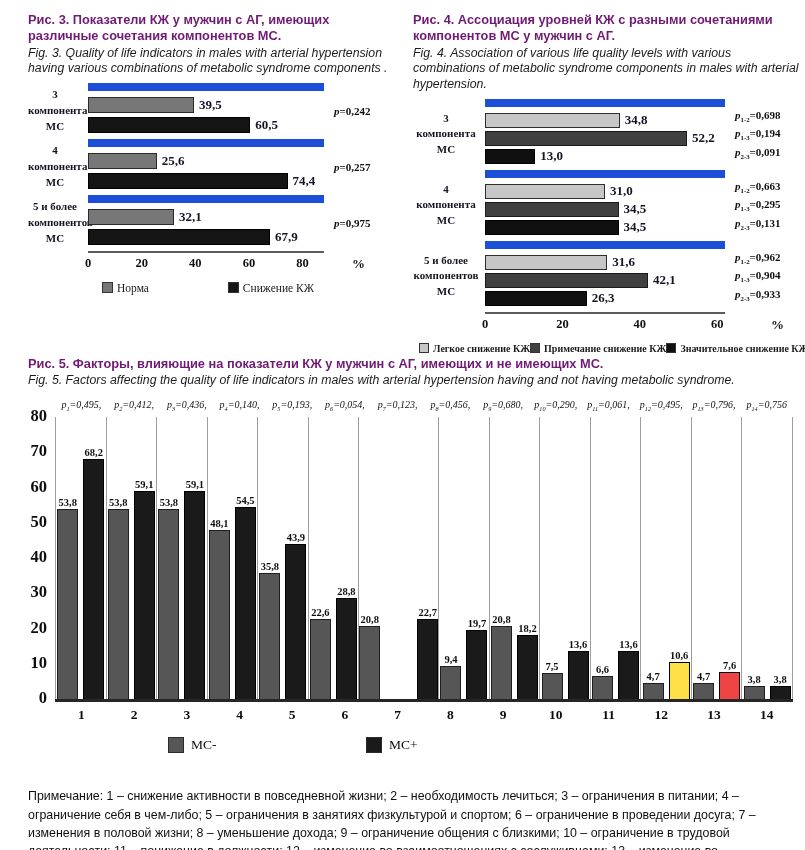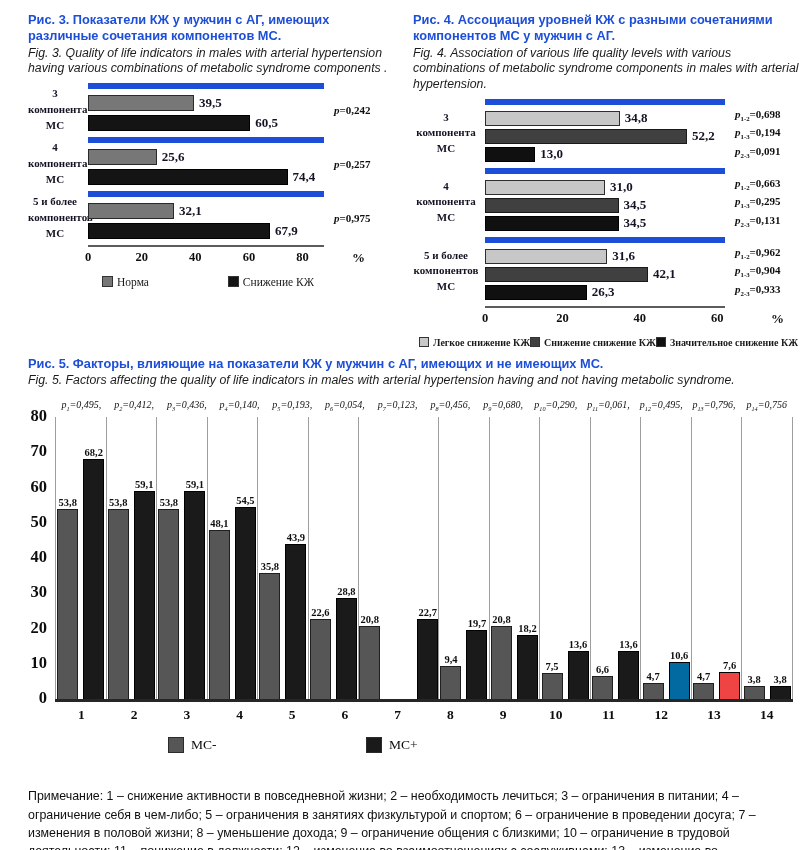--- a/index.html
+++ b/index.html
@@ -6,32 +6,32 @@
   body{
     width:805px;height:850px;background:#ffffff;position:relative;overflow:hidden;
     font-family:"Liberation Sans",sans-serif;color:#111;
     -webkit-font-smoothing:antialiased;
   }
   .panel{position:absolute;}
   #fig3{left:28px;top:12px;width:362px;}
   #fig4{left:413px;top:12px;width:386px;}
   #fig5{left:0;top:356px;width:805px;}
 
-  .fig-title{font-weight:bold;font-size:12.8px;line-height:1.28;color:#1d4ed8;margin:0;}
+  .fig-title{font-weight:bold;font-size:12.8px;line-height:1.28;color:#701a75;margin:0;}
   .fig-subtitle{font-style:italic;font-size:12.3px;line-height:1.28;color:#1c1c1c;margin:1px 0 6px 0;}
 
   
   .h-row{display:grid;}
   #fig3 .h-row{grid-template-columns:60px 1fr 66px;}
   #fig4 .h-row{grid-template-columns:72px 1fr 74px;}
   .h-cat{display:flex;flex-direction:column;justify-content:center;text-align:center;
     font-family:"Liberation Serif",serif;font-weight:bold;font-size:11px;line-height:1.45;
     color:#131324;padding-right:6px;}
   .h-bars{display:flex;flex-direction:column;justify-content:center;gap:4px;
-    padding:6px 0;border-top:6px solid #1d4ed8;}
+    padding:6px 0;border-top:8px solid #1d4ed8;}
   #fig4 .h-bars{gap:3px;}
   .h-bar{position:relative;box-sizing:border-box;border:1px solid #2a2a2a;}
   #fig3 .h-bar{height:16px;}
   #fig4 .h-bar{height:15px;}
   .h-val{position:absolute;left:calc(100% + 6px);top:50%;transform:translateY(-50%);
     font-family:"Liberation Serif",serif;font-weight:bold;font-size:13px;color:#131324;white-space:nowrap;}
   .h-p{display:flex;flex-direction:column;justify-content:center;padding-left:10px;
     font-family:"Liberation Serif",serif;font-weight:bold;font-size:11px;line-height:1.5;color:#0f0f0f;}
   .h-p i{font-style:italic;}
   .h-p sub,.pcell sub{font-size:0.62em;}
@@ -235,21 +235,21 @@
           <span class="h-tick" style="left: 0%;">0</span>
           <span class="h-tick" style="left: 32.2581%;">20</span>
           <span class="h-tick" style="left: 64.5161%;">40</span>
           <span class="h-tick" style="left: 96.7742%;">60</span>
         </div>
         <div class="h-p h-unit">%</div>
       </div>
     </div>
   <div class="hlegend">
       <span class="leg-item"><span class="leg-sq" style="background: rgb(199, 199, 199);"></span><span class="leg-t">Легкое снижение КЖ</span></span>
-      <span class="leg-item"><span class="leg-sq" style="background: rgb(64, 64, 64);"></span><span class="leg-t">Снижение снижение КЖ</span></span>
+      <span class="leg-item"><span class="leg-sq" style="background: rgb(64, 64, 64);"></span><span class="leg-t">Примечание снижение КЖ</span></span>
       <span class="leg-item"><span class="leg-sq" style="background: rgb(16, 16, 16);"></span><span class="leg-t">Значительное снижение КЖ</span></span>
     </div>
 </section>
 
 <section class="panel" id="fig5">
   <div class="titles">
     <h2 class="fig-title">Рис. 5. Факторы, влияющие на показатели КЖ у мужчин с АГ, имеющих и не имеющих МС.</h2>
     <p class="fig-subtitle">Fig. 5. Factors affecting the quality of life indicators in males with arterial hypertension having and not having metabolic syndrome.</p>
   </div>
   <div class="v5">
@@ -364,21 +364,21 @@
             <span class="vval">6,6</span>
           </div>
           <div class="vbar" style="height: 17%; background: rgb(26, 26, 26); border-color: rgb(0, 0, 0);">
             <span class="vval">13,6</span>
           </div>
         </div>
         <div class="vgroup">
           <div class="vbar" style="height: 5.875%; background: rgb(86, 86, 86); border-color: rgb(31, 31, 31);">
             <span class="vval">4,7</span>
           </div>
-          <div class="vbar" style="height: 13.25%; background: #0369a1; border-color: rgb(0, 0, 0);">
+          <div class="vbar" style="height: 13.25%; background: #fde047; border-color: rgb(0, 0, 0);">
             <span class="vval">10,6</span>
           </div>
         </div>
         <div class="vgroup">
           <div class="vbar" style="height: 5.875%; background: rgb(86, 86, 86); border-color: rgb(31, 31, 31);">
             <span class="vval">4,7</span>
           </div>
           <div class="vbar" style="height: 9.5%; background: #ef4444; border-color: rgb(0, 0, 0);">
             <span class="vval">7,6</span>
           </div>

